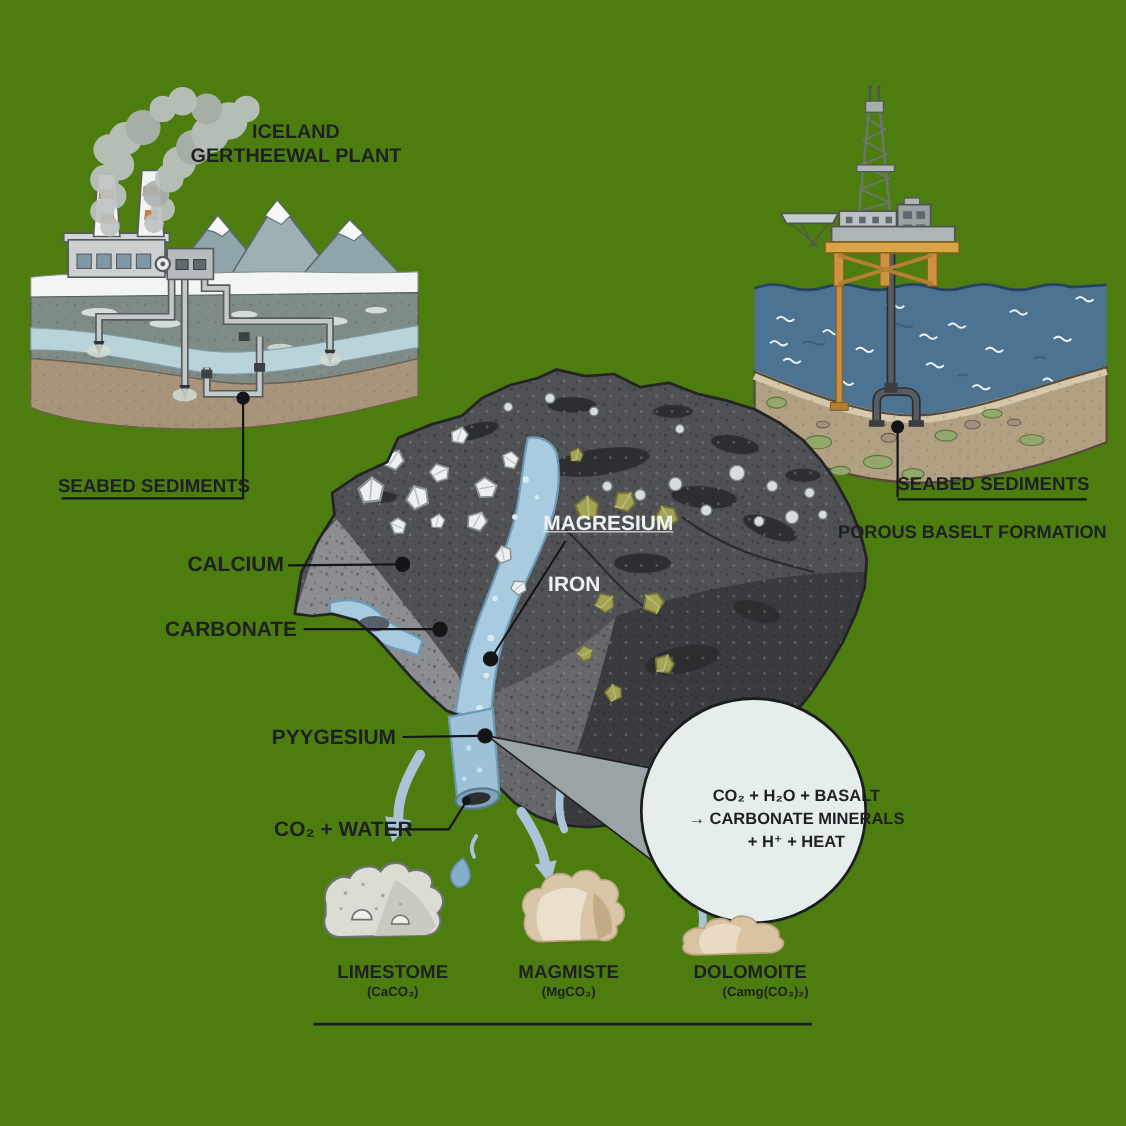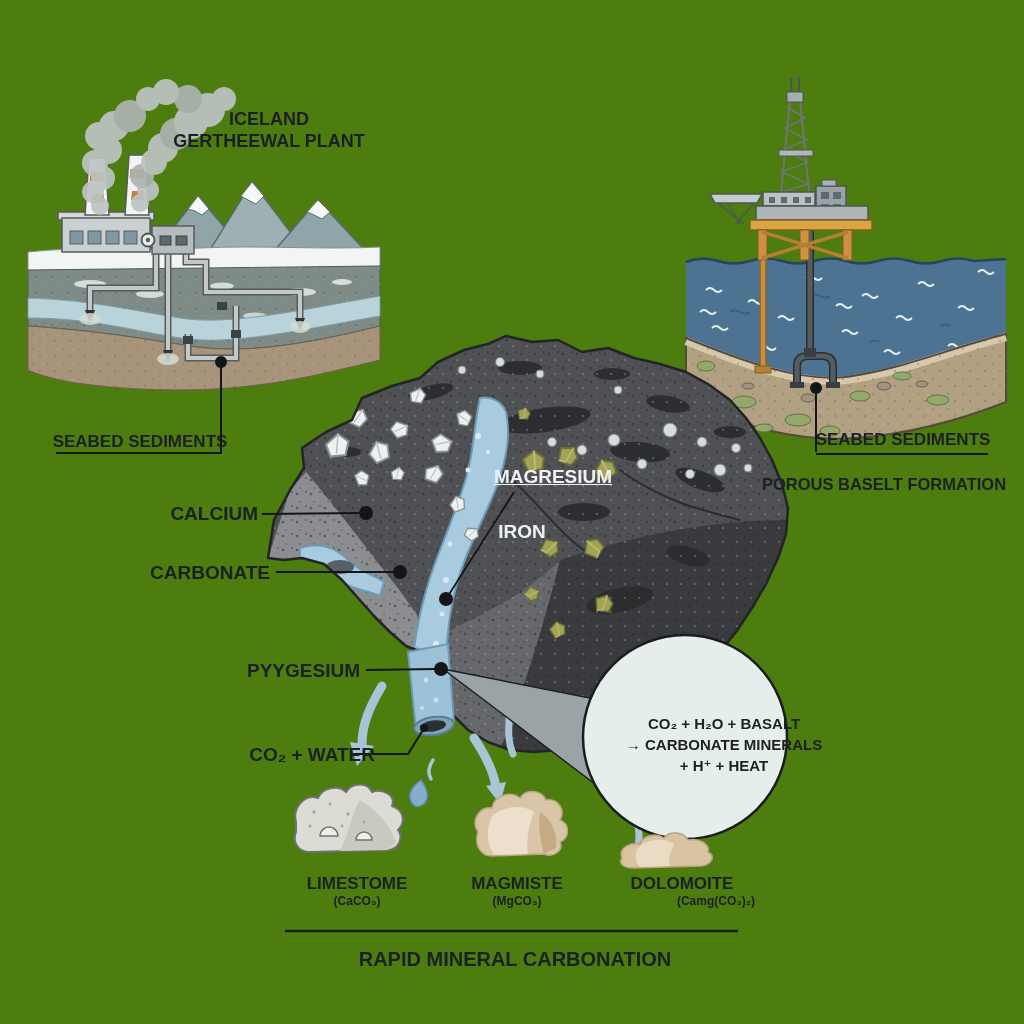--- a/index.html
+++ b/index.html
@@ -453,17 +453,16 @@
   <div>CO₂ + H₂O + BASALT</div>
   <div>→ CARBONATE MINERALS</div>
   <div>+ H⁺ + HEAT</div>
 </div>
 
 <div class="lbl t17 center" style="left:357px;top:874px;">LIMESTOME</div>
 <div class="lbl formula center" style="left:357px;top:894px;">(CaCO₃)</div>
 <div class="lbl t17 center" style="left:517px;top:874px;">MAGMISTE</div>
 <div class="lbl formula center" style="left:517px;top:894px;">(MgCO₃)</div>
 <div class="lbl t17 center" style="left:682px;top:874px;">DOLOMOITE</div>
-<div class="lbl formula center" style="left:716px;top:894px;">(Camg(CO₃)₂)</div>
-
-<div class="lbl t20 center" style="left:515px;top:947px;">RAPID MINERAL CARBONATION</div>
+<div class="lbl formula center" style="left:696px;top:894px;">(Camg(CO₃)₂)</div>
+
 
 </div>
 
 </body></html>

